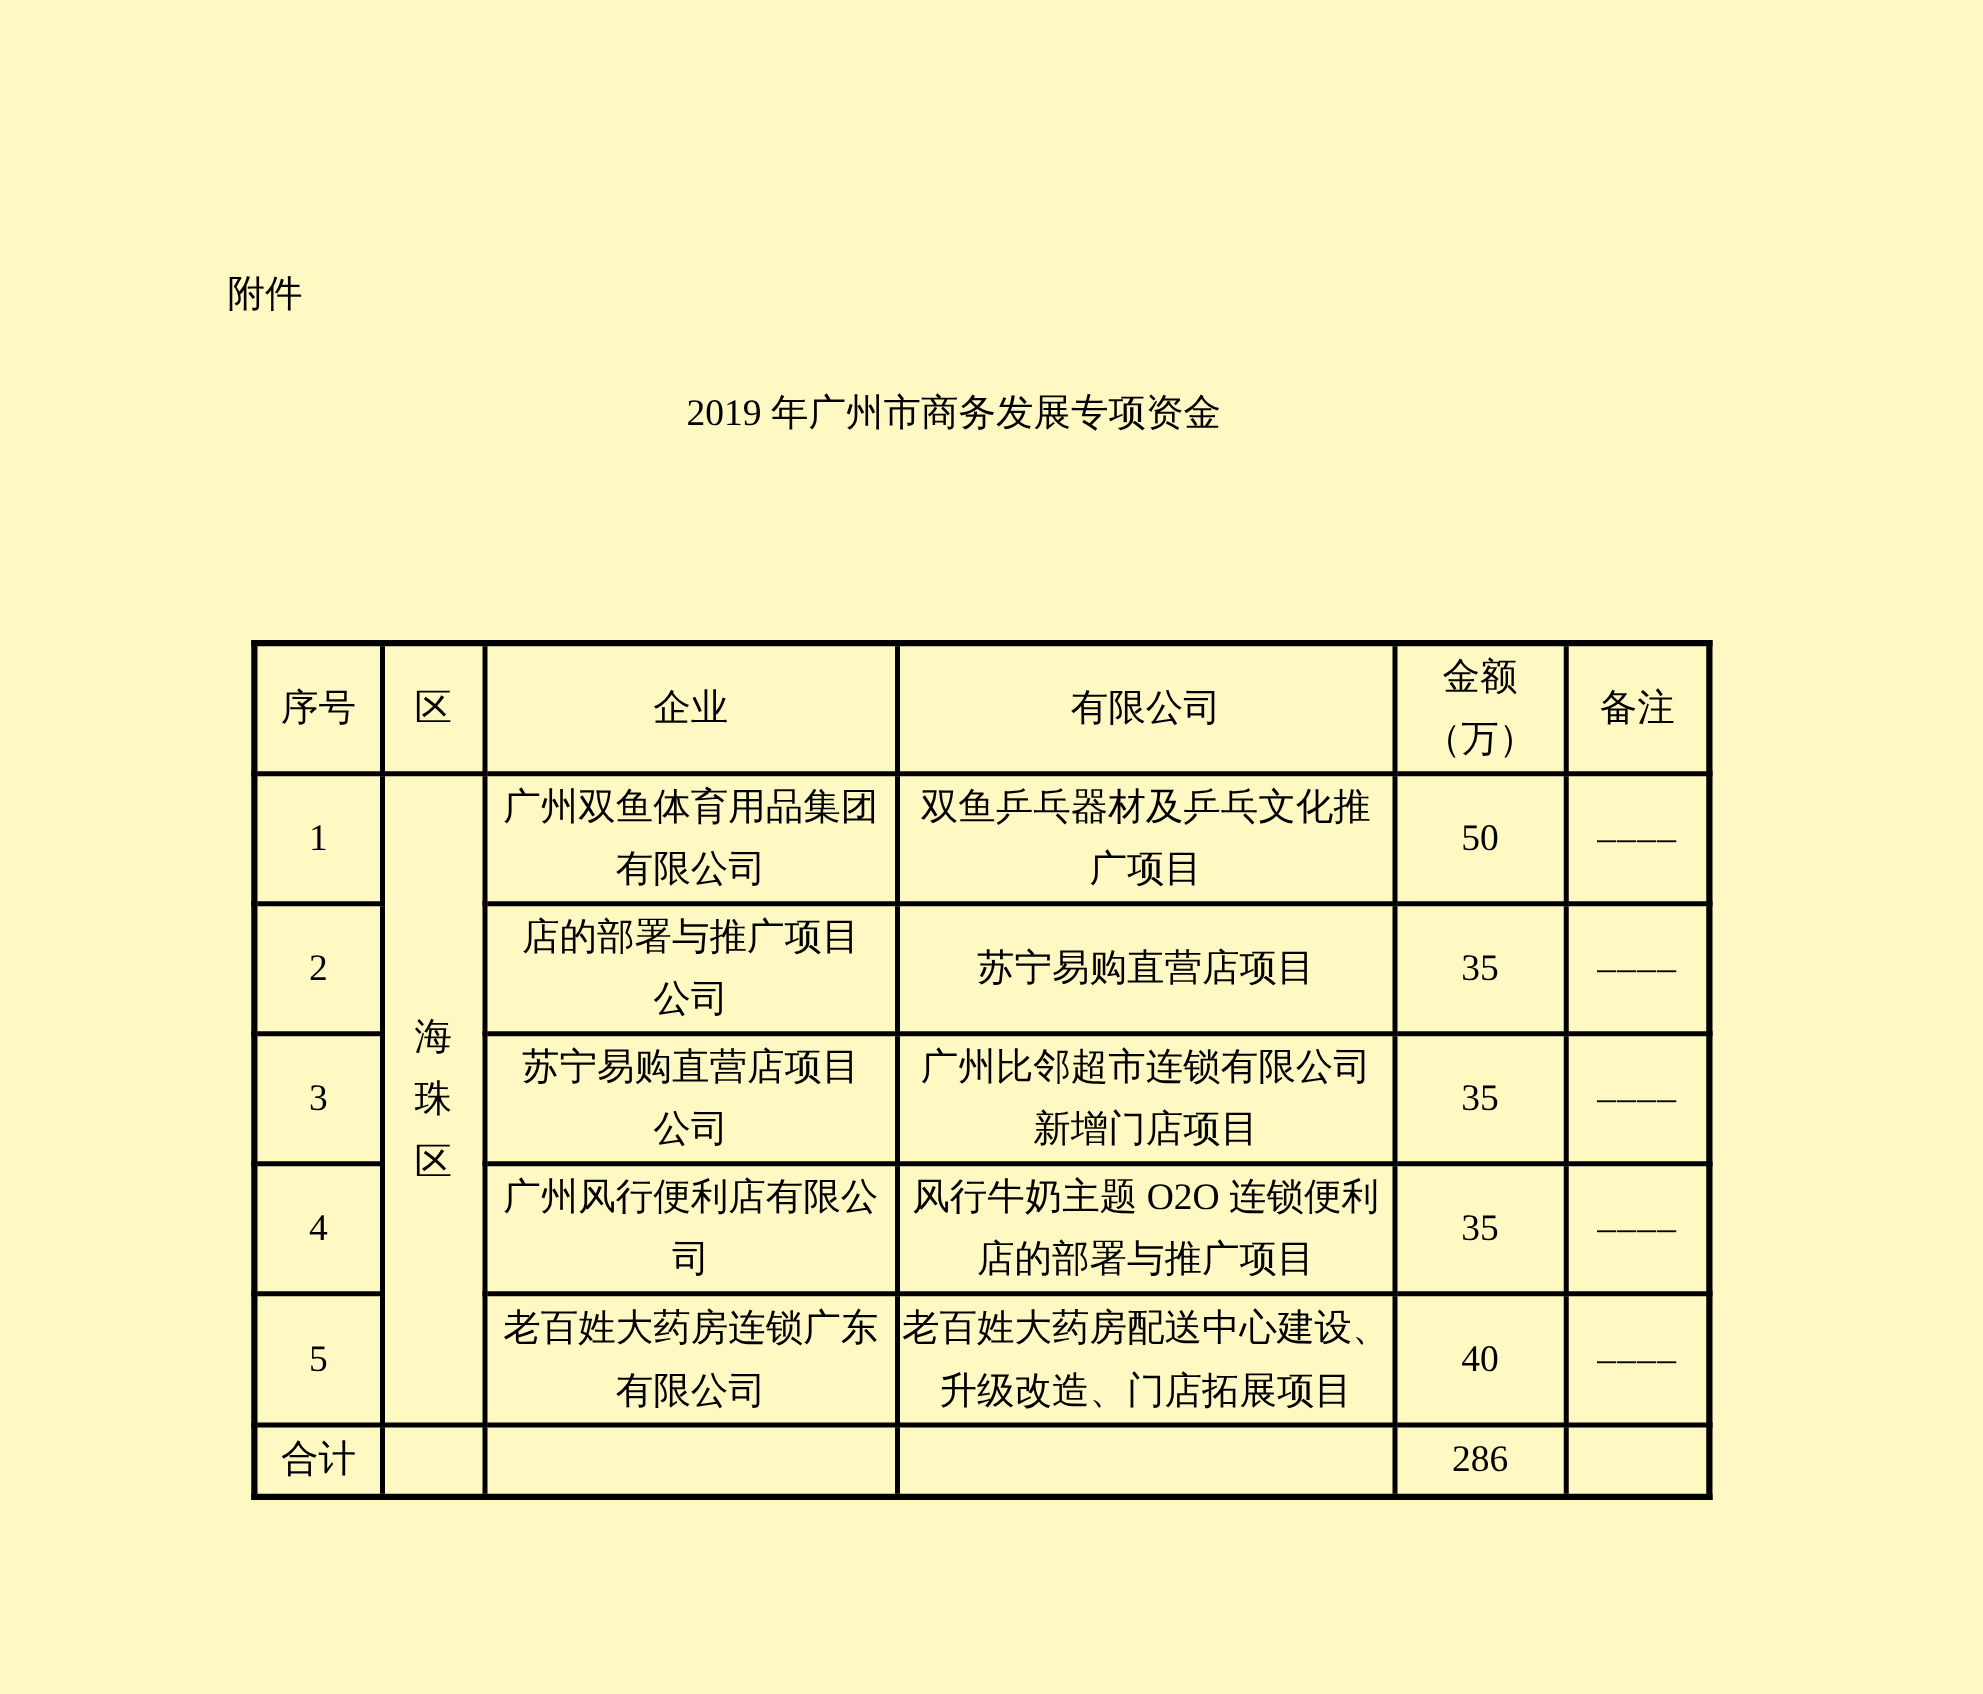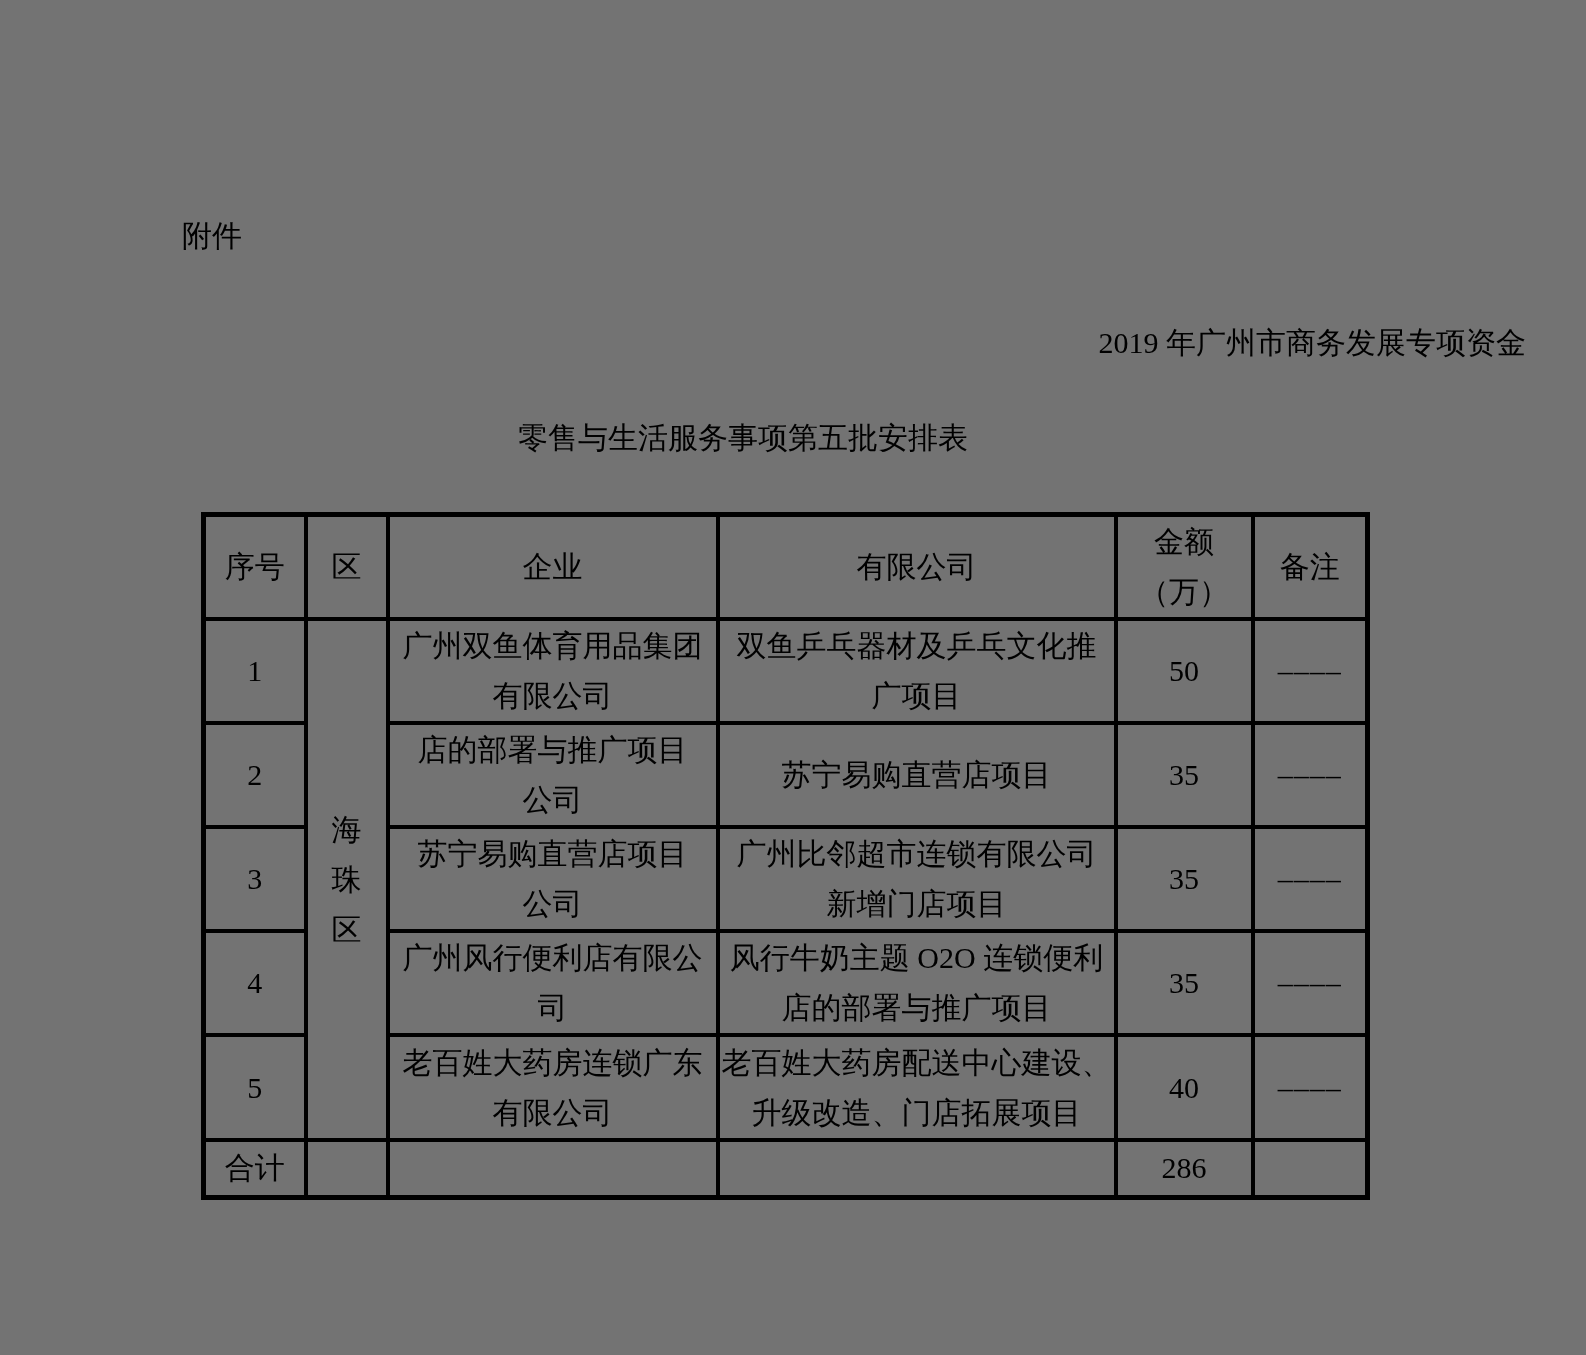--- a/index.html
+++ b/index.html
@@ -4,42 +4,42 @@
 <style>
   html, body {
     margin: 0;
     padding: 0;
     background: #ffffff;
   }
   .page {
     position: relative;
     width: 1586px;
     height: 1355px;
-    background: #737373;
+    background: #fef9c3;
     font-family: "Liberation Serif", "DejaVu Serif", serif;
     color: #000000;
     overflow: hidden;
   }
   .attachment {
     position: absolute;
     left: 182px;
     top: 218px;
     font-size: 30px;
     line-height: 36px;
     white-space: nowrap;
   }
   .title-wrap {
     position: absolute;
     left: 0;
     text-align: center;
     font-size: 30px;
     line-height: 38px;
     white-space: nowrap;
   }
-  .title-1 { top: 324px; width: 1526px; text-align: right; }
+  .title-1 { top: 312px; width: 1526px; }
   .title-2 { top: 419px; width: 1486px; }
   table.alloc {
     position: absolute;
     left: 201px;
     top: 512px;
     border-collapse: collapse;
     table-layout: fixed;
     width: 1164px;
     border: 5px solid #000000;
   }
@@ -64,21 +64,20 @@
 </style>
 </head>
 <body>
 
 <div class="page">
 
   <div class="attachment">附件</div>
 
   <div class="title-wrap title-1">2019 年广州市商务发展专项资金</div>
 
-  <div class="title-wrap title-2">零售与生活服务事项第五批安排表</div>
 
   <table class="alloc">
     <colgroup>
       <col style="width:102px">
       <col style="width:82px">
       <col style="width:330px">
       <col style="width:398px">
       <col style="width:137px">
       <col style="width:115px">
     </colgroup>

